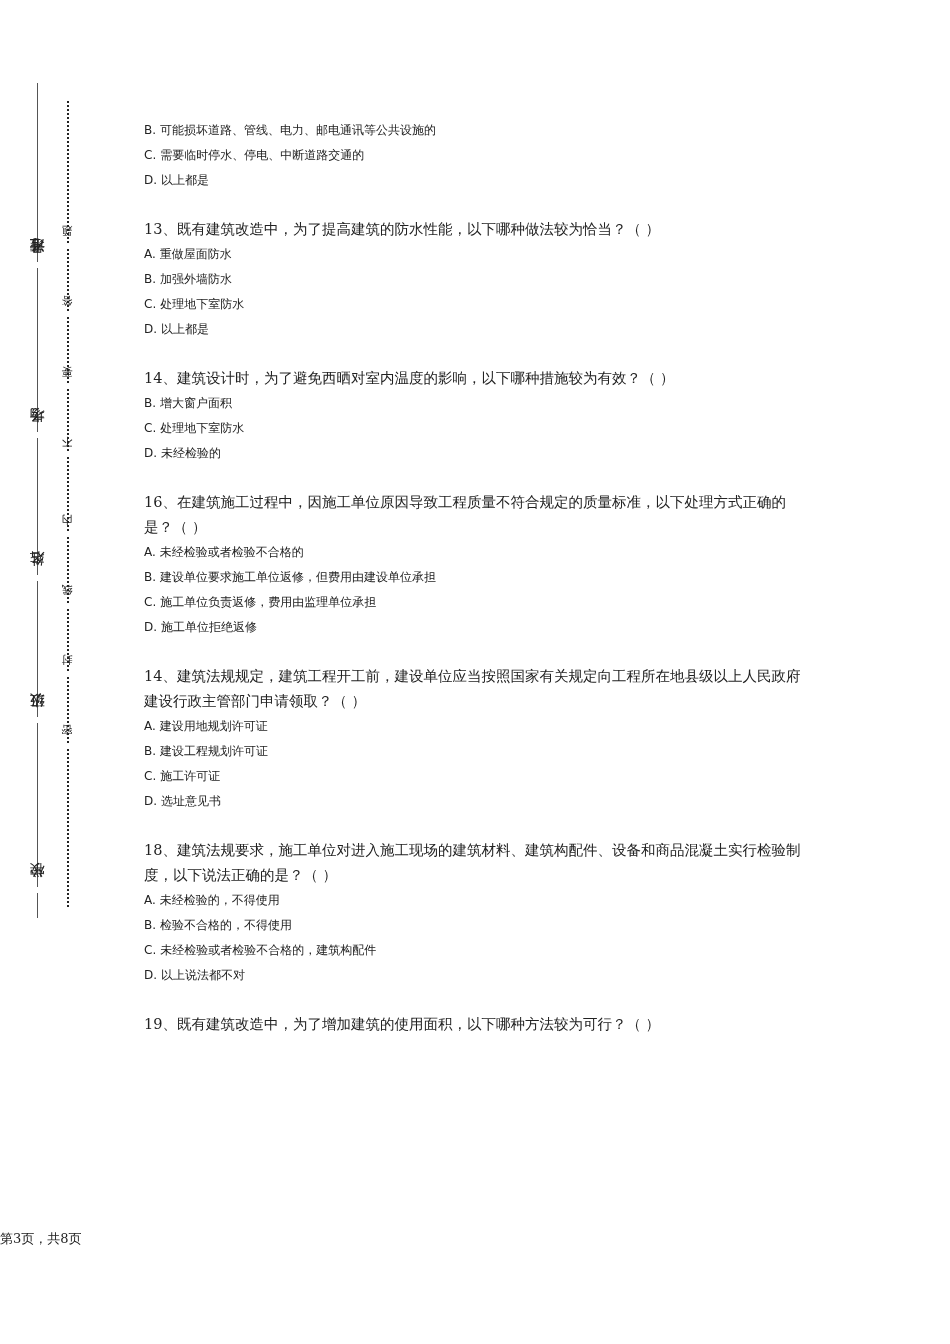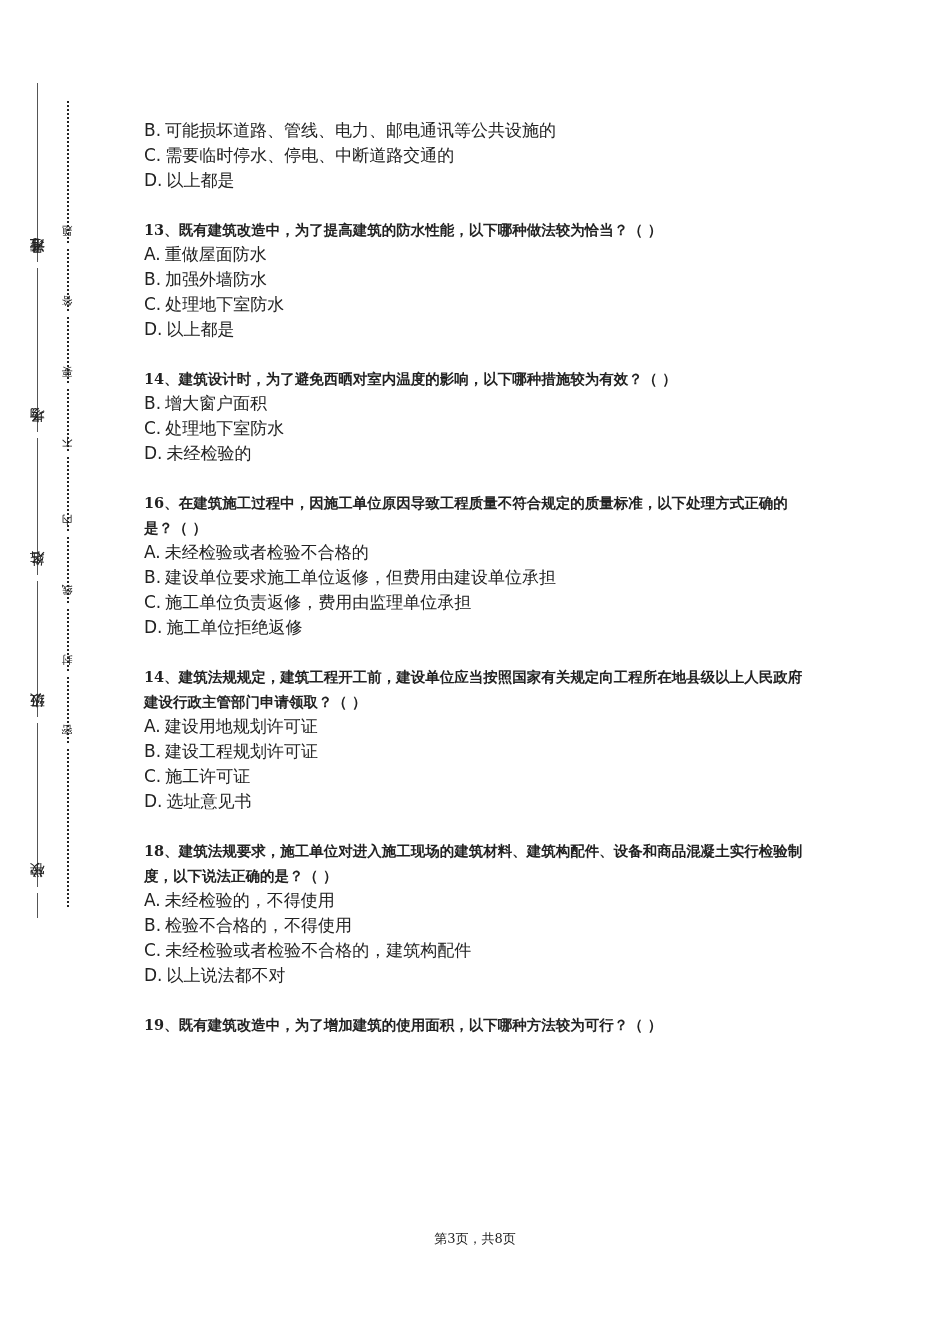--- a/index.html
+++ b/index.html
@@ -28,25 +28,25 @@
       writing-mode: vertical-rl; transform: rotate(180deg);
       font-family: "DejaVu Serif", serif; font-size: 11px; color: #222;
       background: #fff; padding: 2px 0; text-align: center; line-height: 18px;
     }
     
     .content {
       position: absolute; left: 144px; top: 118px; width: 670px;
       font-size: 14.5px; line-height: 25px;
     }
     .question { margin-bottom: 24px; }
-    .q-stem { font-family: "DejaVu Serif", serif; font-size: 14.5px; font-weight: bold; }
-    .option { font-family: "DejaVu Sans", sans-serif; font-size: 17px; }
+    .q-stem { font-family: "DejaVu Serif", serif; font-size: 14.5px; }
+    .option { font-family: "DejaVu Sans", sans-serif; font-size: 12px; }
     .opt-letter { margin-right: 4px; }
     .footer {
-      position: absolute; left: 0; right: 0; top: 1230px; text-align: center;
+      position: absolute; left: 0; right: 0; top: 1230px; 
       font-family: "DejaVu Serif", serif; font-size: 13px; color: #222;
     }
   </style>
 </head>
 <body>
 
 <div class="binding-solid"></div>
 <div class="binding-dotted"></div>
 <div id="margin-labels">
     <div class="vlabel" style="top: 262px;">准考证号</div>

